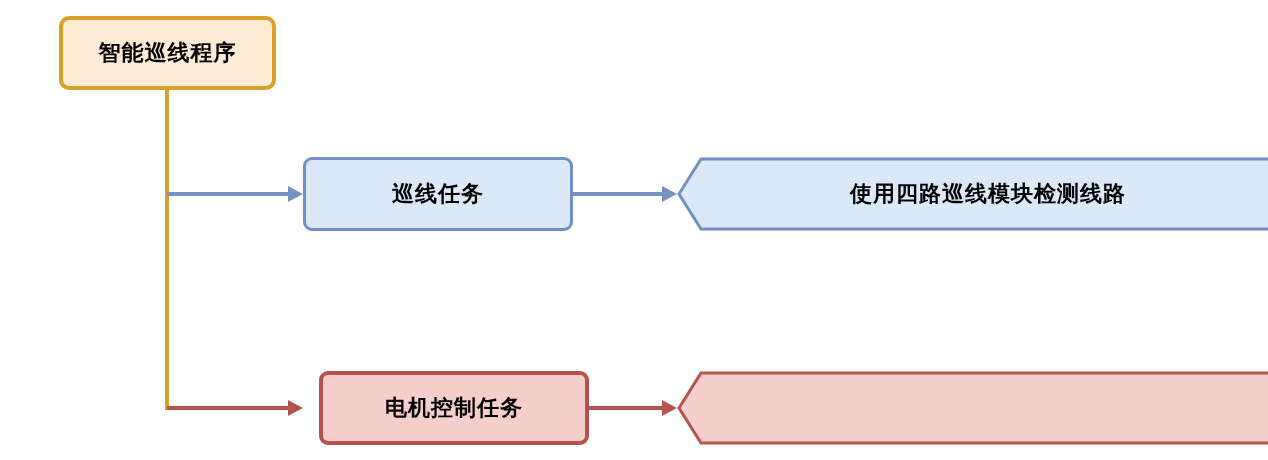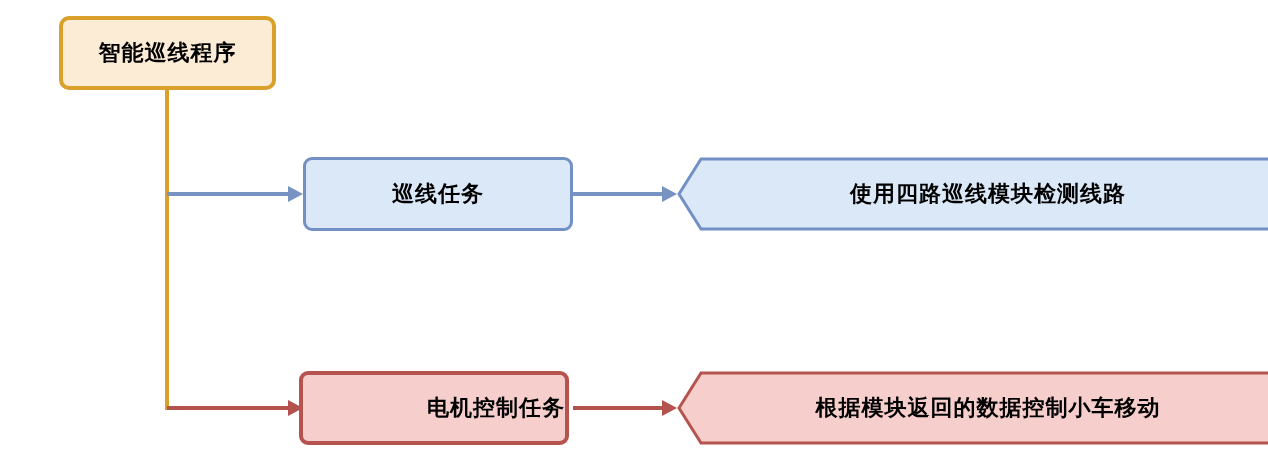--- a/index.html
+++ b/index.html
@@ -57,25 +57,24 @@
     height: 74px;
     border-radius: 9px;
   }
   .task-node.blue {
     left: 258px;
     top: 157px;
     background: var(--blue-fill);
     border: 3px solid var(--blue-border);
   }
   .task-node.red {
-    left: 254px;
+    left: 274px;
     top: 371px;
     background: var(--red-fill);
     border: 4px solid var(--red-border);
-    justify-content: flex-end;
   }
   .hex-node {
     position: absolute;
     width: 622px;
     height: 74px;
     display: flex;
     align-items: center;
     justify-content: center;
   }
   .hex-node.blue { left: 632px; top: 157px; }
@@ -137,16 +136,15 @@
   </div>
 
   <div class="rect-node task-node red">
     <span class="node-label">电机控制任务</span>
   </div>
 
   <div class="hex-node red">
     <svg viewBox="0 0 622 74" xmlns="http://www.w3.org/2000/svg">
       <polygon class="hex-shape-red" points="2,37 24,2 598,2 620,37 598,72 24,72"></polygon>
     </svg>
-    <span class="node-label">根据模块返回的数据控制小车移动</span>
   </div>
 
 </div>
 
 </body></html>

